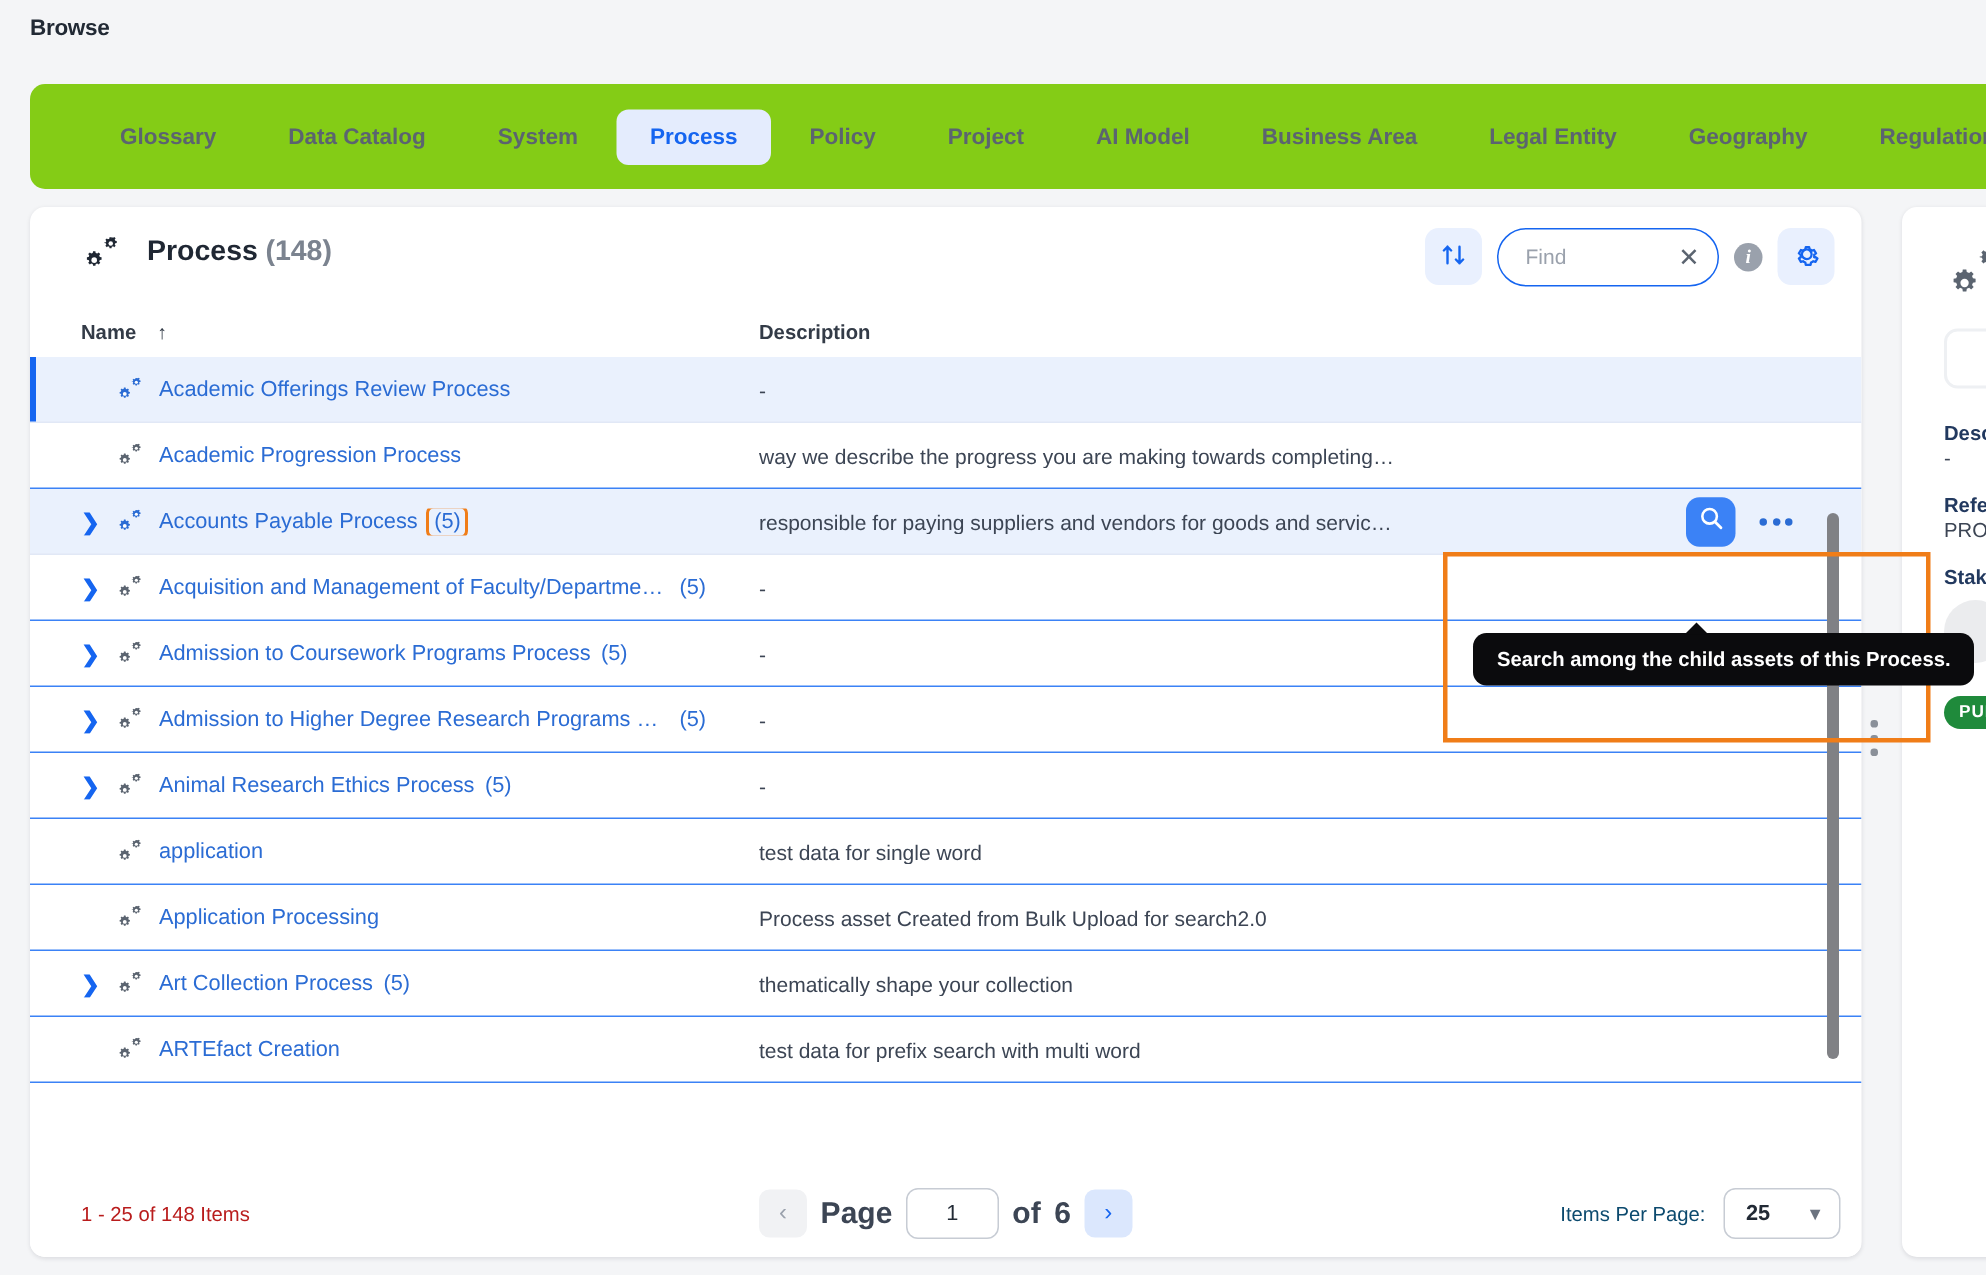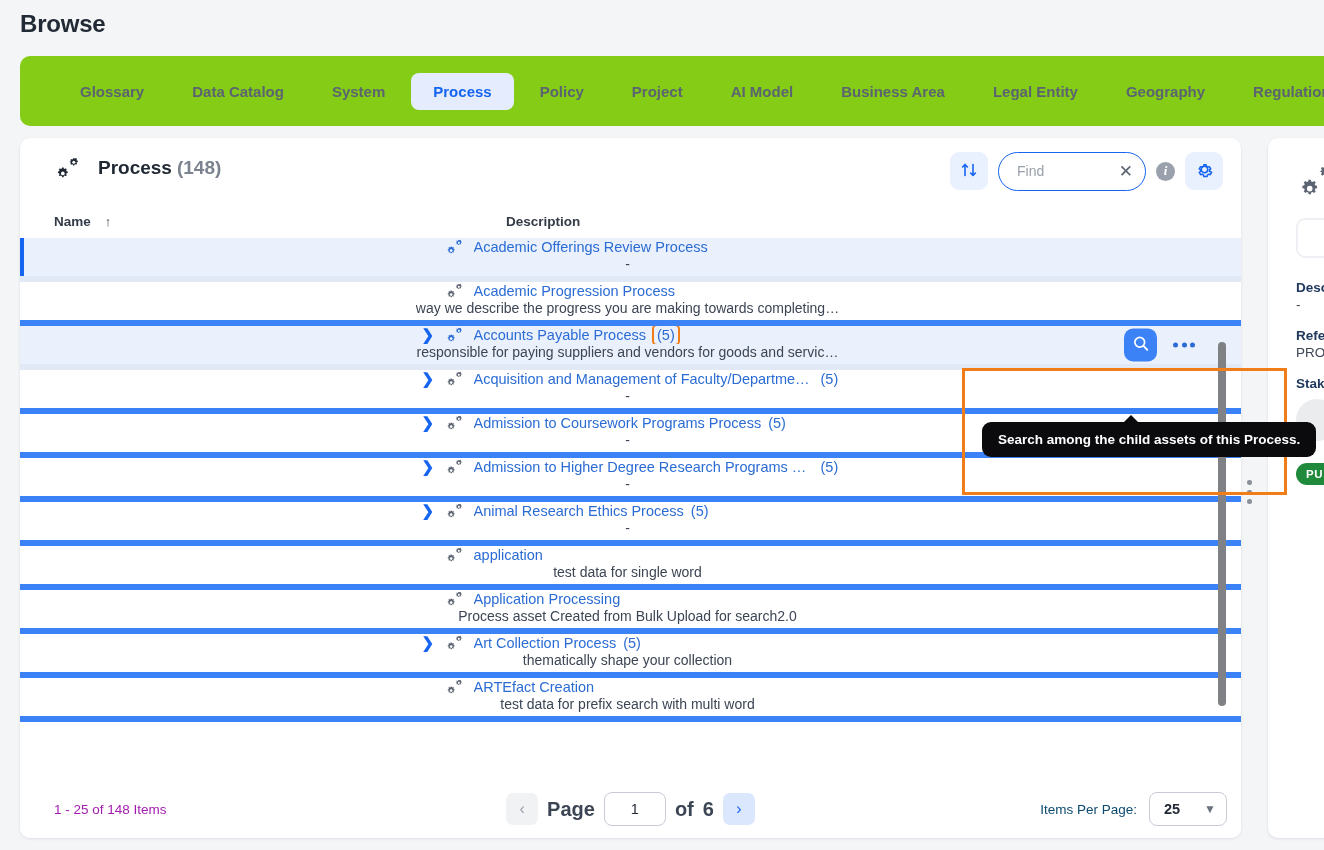--- a/index.html
+++ b/index.html
@@ -8,21 +8,21 @@
     width: 1324px; height: 850px;
     background: #f4f5f7;
     font-family: "Liberation Sans", sans-serif;
     overflow: hidden;
   }
 
   
   .page-title {
     position: absolute;
     left: 20px; top: 10px;
-    font-size: 24px;
+    font-size: 15px;
     font-weight: bold;
     color: #222a35;
     letter-spacing: -0.2px;
   }
 
   
   .tabbar {
     position: absolute;
     left: 20px; top: 56px;
     width: 1304px; height: 70px;
@@ -126,25 +126,24 @@
   }
   .col-name { width: 452px; display: flex; align-items: flex-end; gap: 14px; }
   .col-desc { flex: 1; }
   .sort-caret { color: #333b47; font-size: 13px; }
 
   .tbl-body { position: relative; }
   .row {
     display: flex;
     align-items: center;
     height: 44px;
-    border-bottom: 6px solid #3b82f6;
+    border-bottom: 1px solid #3b82f6;
     padding-left: 34px;
     position: relative;
     cursor: pointer;
-    flex-direction: column;
   }
   .row.sel { background: #eaf1fd; border-bottom-color: #e1e8f6; }
   .row.sel.first::before {
     content: ""; position: absolute; left: 0; top: 0; bottom: 0;
     width: 4px; background: #1565f0;
   }
   .row .namecell {
     width: 452px;
     display: flex; align-items: center;
     gap: 7px;
@@ -247,21 +246,21 @@
 
   
   .pager {
     position: absolute;
     left: 0; right: 0; bottom: 0;
     height: 58px;
     display: flex; align-items: center;
     padding: 0 14px 0 34px;
     background: #fff;
   }
-  .pager-left { font-size: 13.5px; color: #a21caf; }
+  .pager-left { font-size: 13.5px; color: #b91c1c; }
   .pager-mid {
     position: absolute; left: 0; right: 0;
     display: flex; align-items: center; justify-content: center;
     gap: 9px;
     pointer-events: none;
   }
   .pager-mid > * { pointer-events: auto; }
   .pg-btn {
     width: 32px; height: 32px; border-radius: 7px;
     display: flex; align-items: center; justify-content: center;

